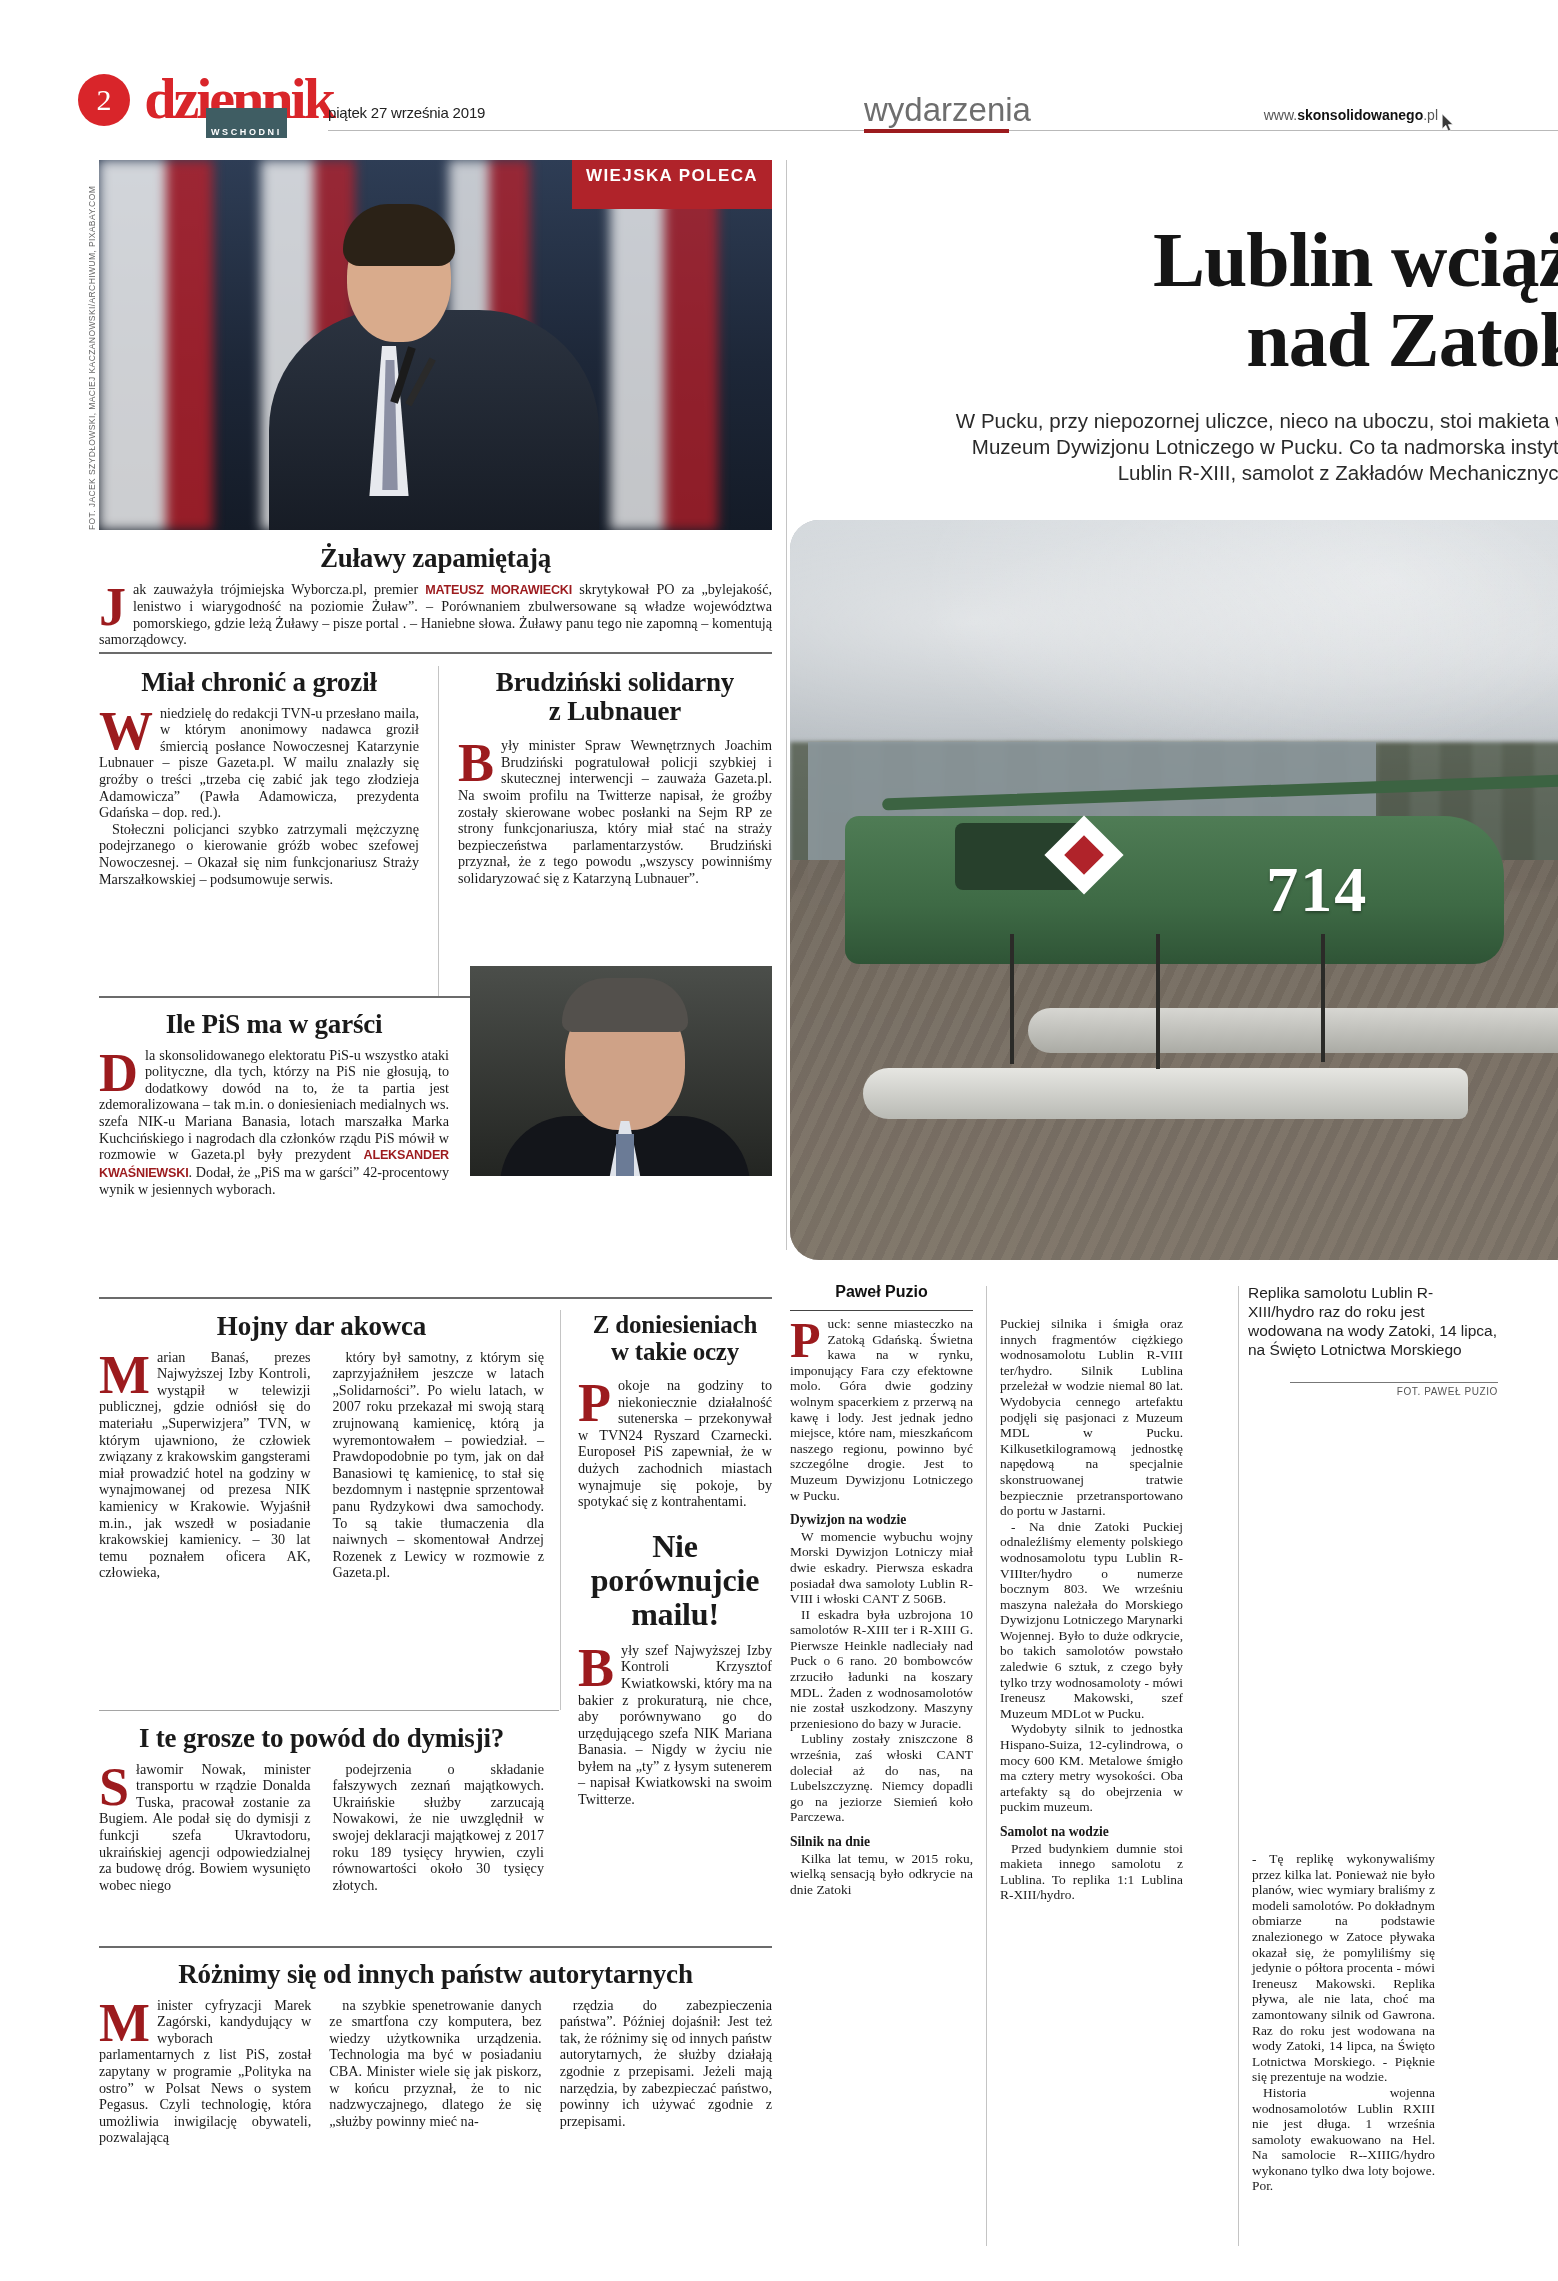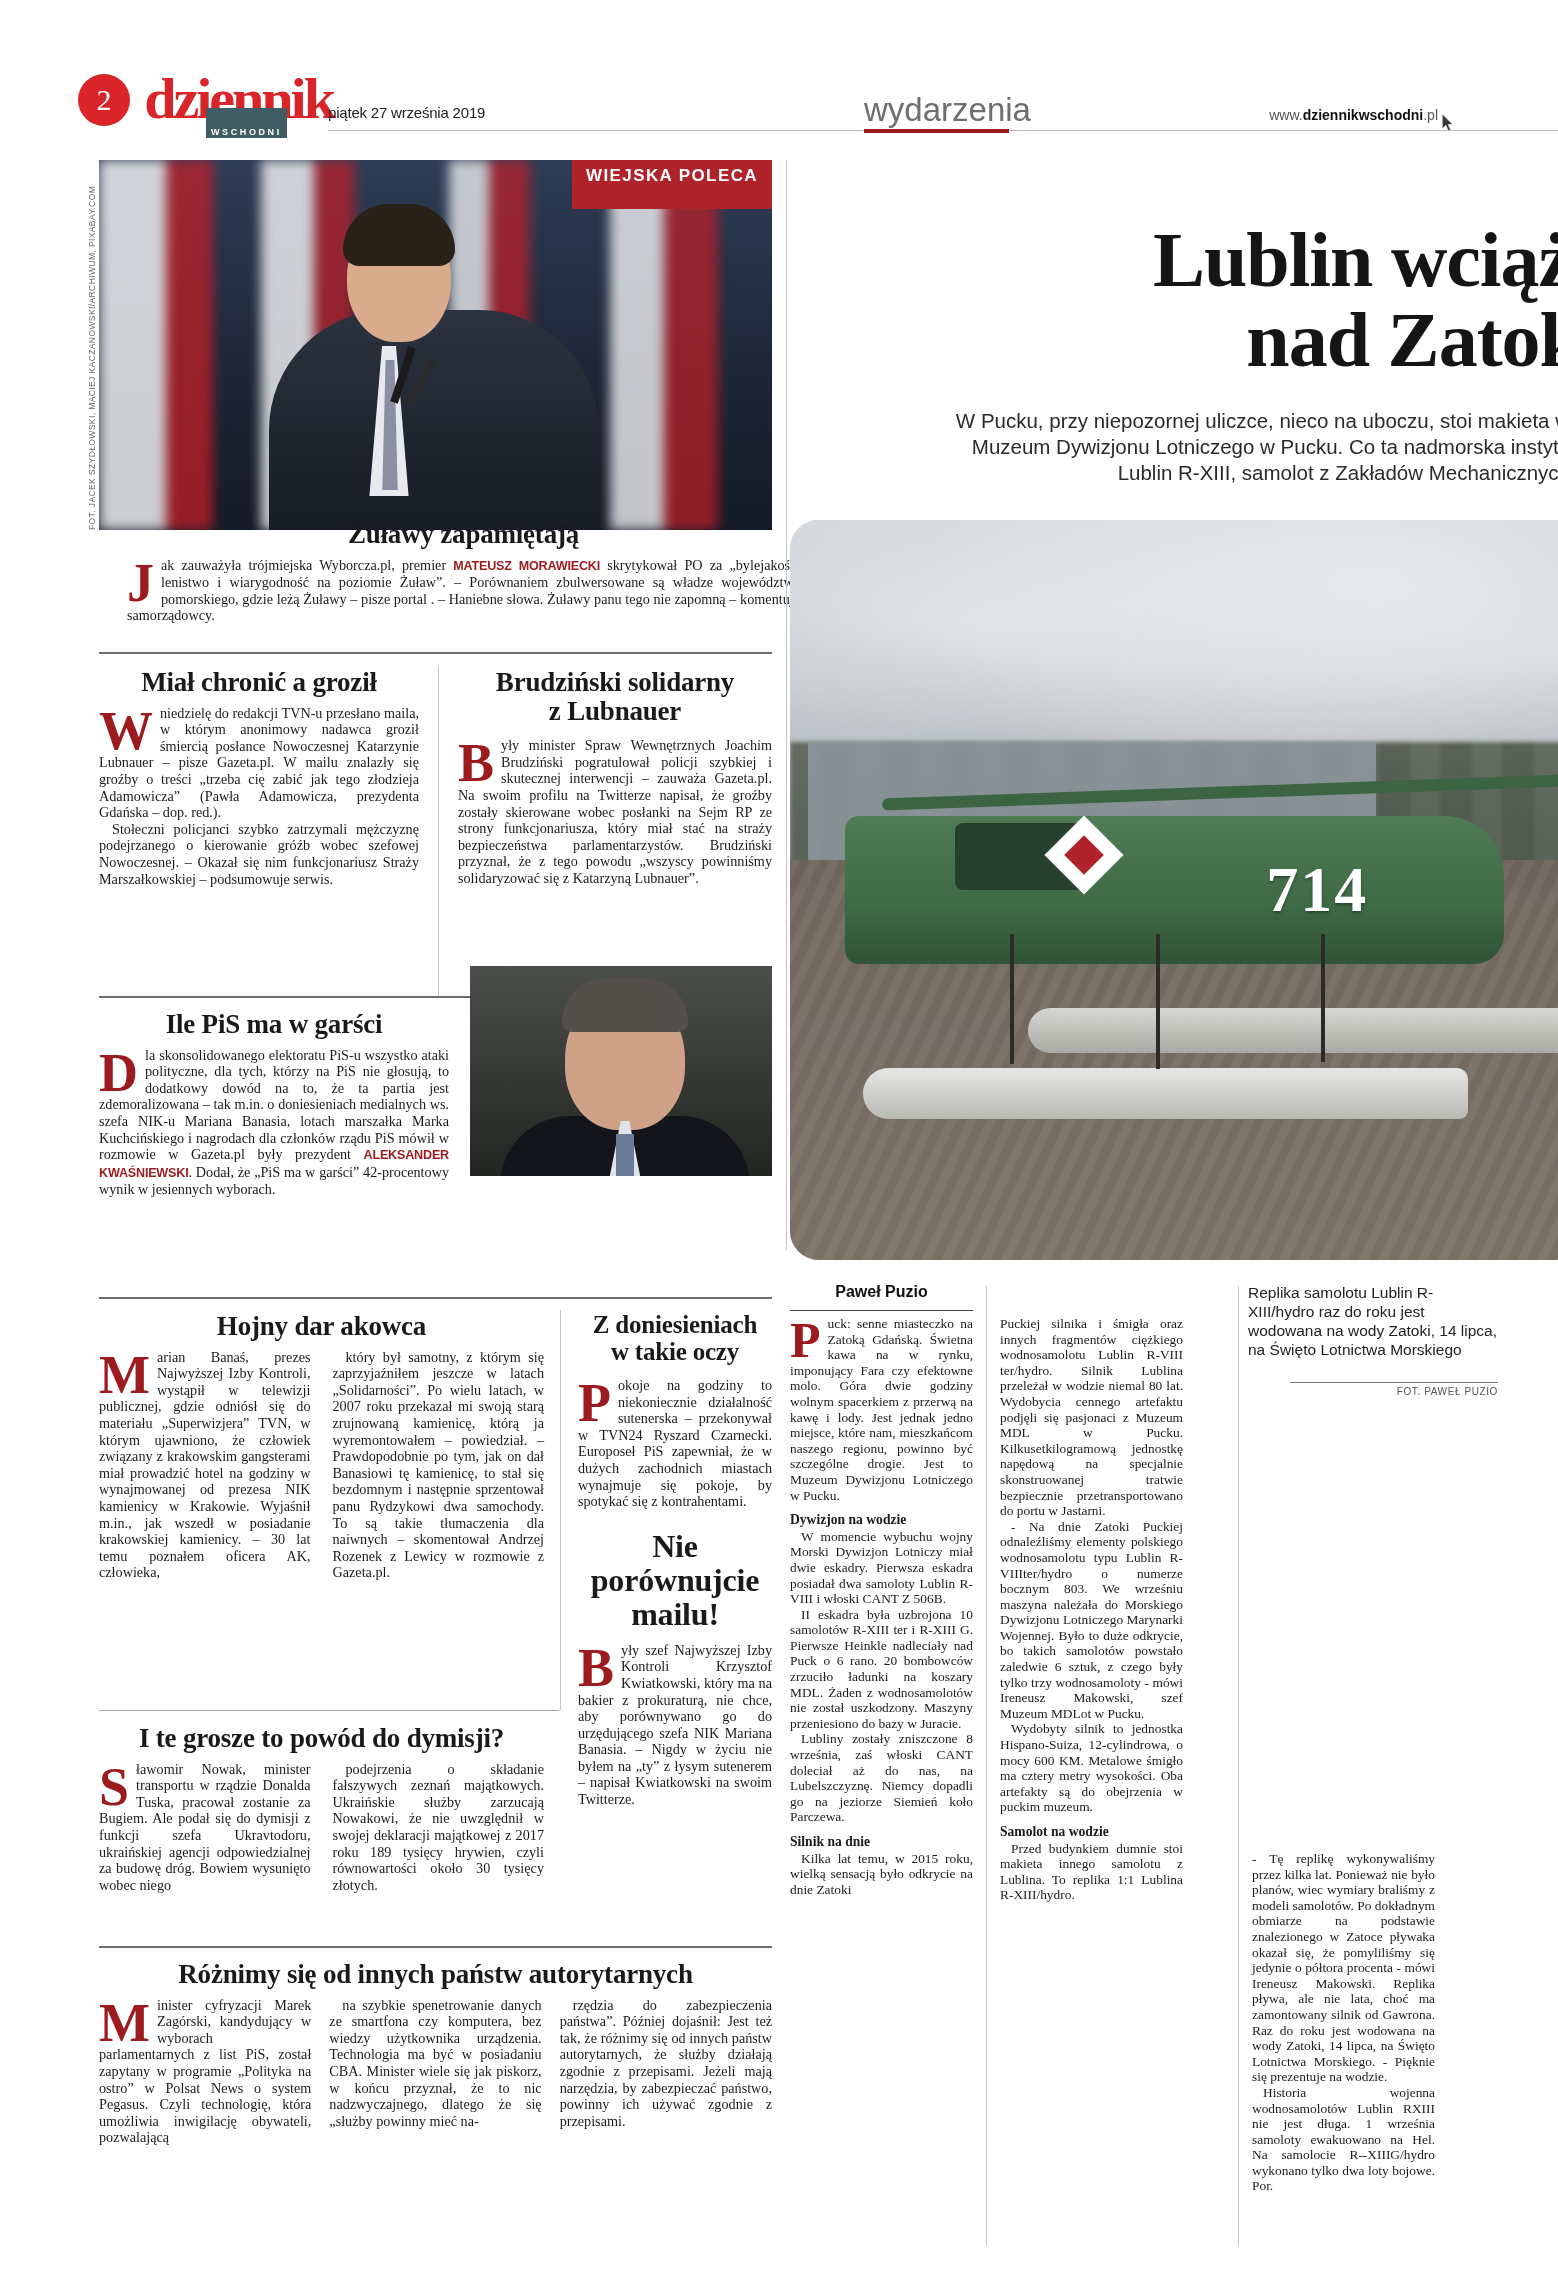--- a/index.html
+++ b/index.html
@@ -199,40 +199,40 @@
   <div class="masthead">
     <div class="pagenum-circle">2</div>
     <div class="logo-wrap">
       <div class="logo-text">dziennik</div>
       <div class="logo-sub">WSCHODNI</div>
     </div>
     <div class="issue-date">piątek 27 września 2019</div>
     <div class="rule-thin"></div>
     <div class="section-name">wydarzenia</div>
     <div class="section-underline"></div>
-    <div class="site-url"><span>www.</span><b>dziennikwschodni</b><span>.pl</span></div>
+    <div class="site-url"><span>www.</span><b>skonsolidowanego</b><span>.pl</span></div>
     <svg class="cursor-arrow" viewBox="0 0 12 16">
         <polygon points="0,0 0,13 3.2,10 5.4,15 7.4,14.1 5.3,9.4 9.4,9.3" fill="#3a3a3a" stroke="#fff" stroke-width=".5"></polygon>
       </svg>
   </div>
 
   <div class="photo-credit-vert">FOT. JACEK SZYDŁOWSKI, MACIEJ KACZANOWSKI/ARCHIWUM, PIXABAY.COM</div>
   <div class="photo-morawiecki">
     <div class="pm-flags"></div>
     <div class="pm-body"></div>
     <div class="pm-shirt"></div>
     <div class="pm-tie"></div>
     <div class="pm-head"></div>
     <div class="pm-hair"></div>
     <div class="pm-mic"></div>
     <div class="pm-mic2"></div>
     <div class="badge-wiejska">WIEJSKA POLECA</div>
   </div>
 
-  <div style="position:absolute;left:99px;top:518px;width:673px;margin-left:28px;">
+  <div style="position:absolute;left:99px;top:542px;width:673px;">
     <h2 class="art-title hl-center">Żuławy zapamiętają</h2>
     <div class="body-txt">
       <p class="first"><span class="dropcap">J</span><span>ak zauważyła trójmiejska Wyborcza.pl, premier </span><span class="nm-red">MATEUSZ MORAWIECKI</span><span> skrytykował PO za „bylejakość, lenistwo i wiarygodność na poziomie Żuław”. – Porównaniem zbulwersowane są władze województwa pomorskiego, gdzie leżą Żuławy – pisze portal . – Haniebne słowa. Żuławy panu tego nie zapomną – komentują samorządowcy.</span></p>
     </div>
   </div>
 
   <div class="topline" style="left:99px;top:652px;width:673px;"></div>
 
   <div style="position:absolute;left:99px;top:666px;width:320px;">
     <h2 class="art-title hl-center">Miał chronić a groził</h2>

